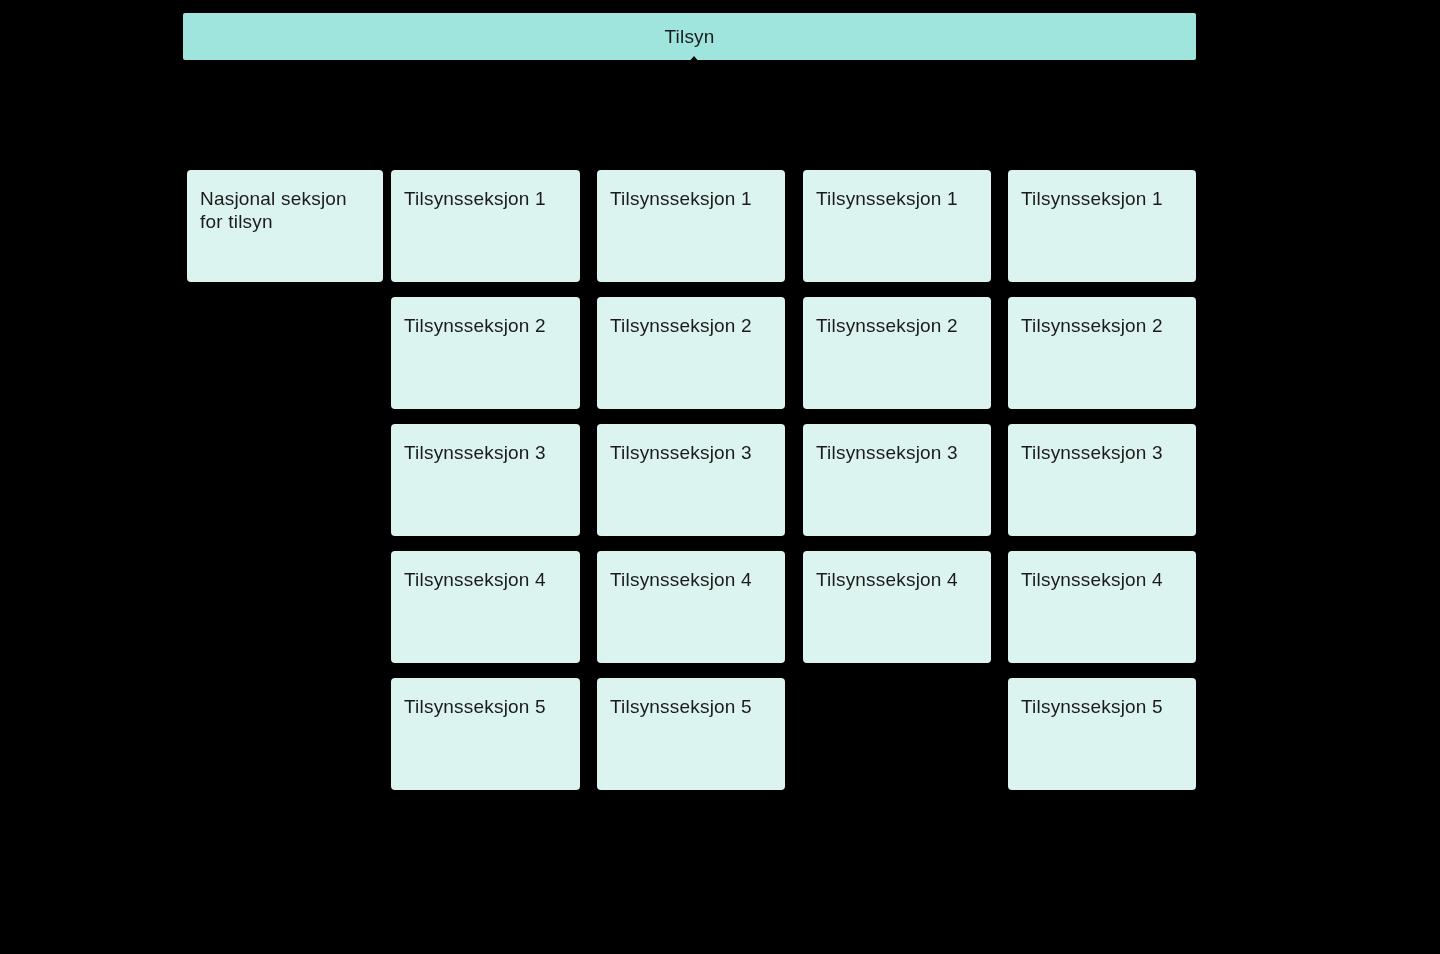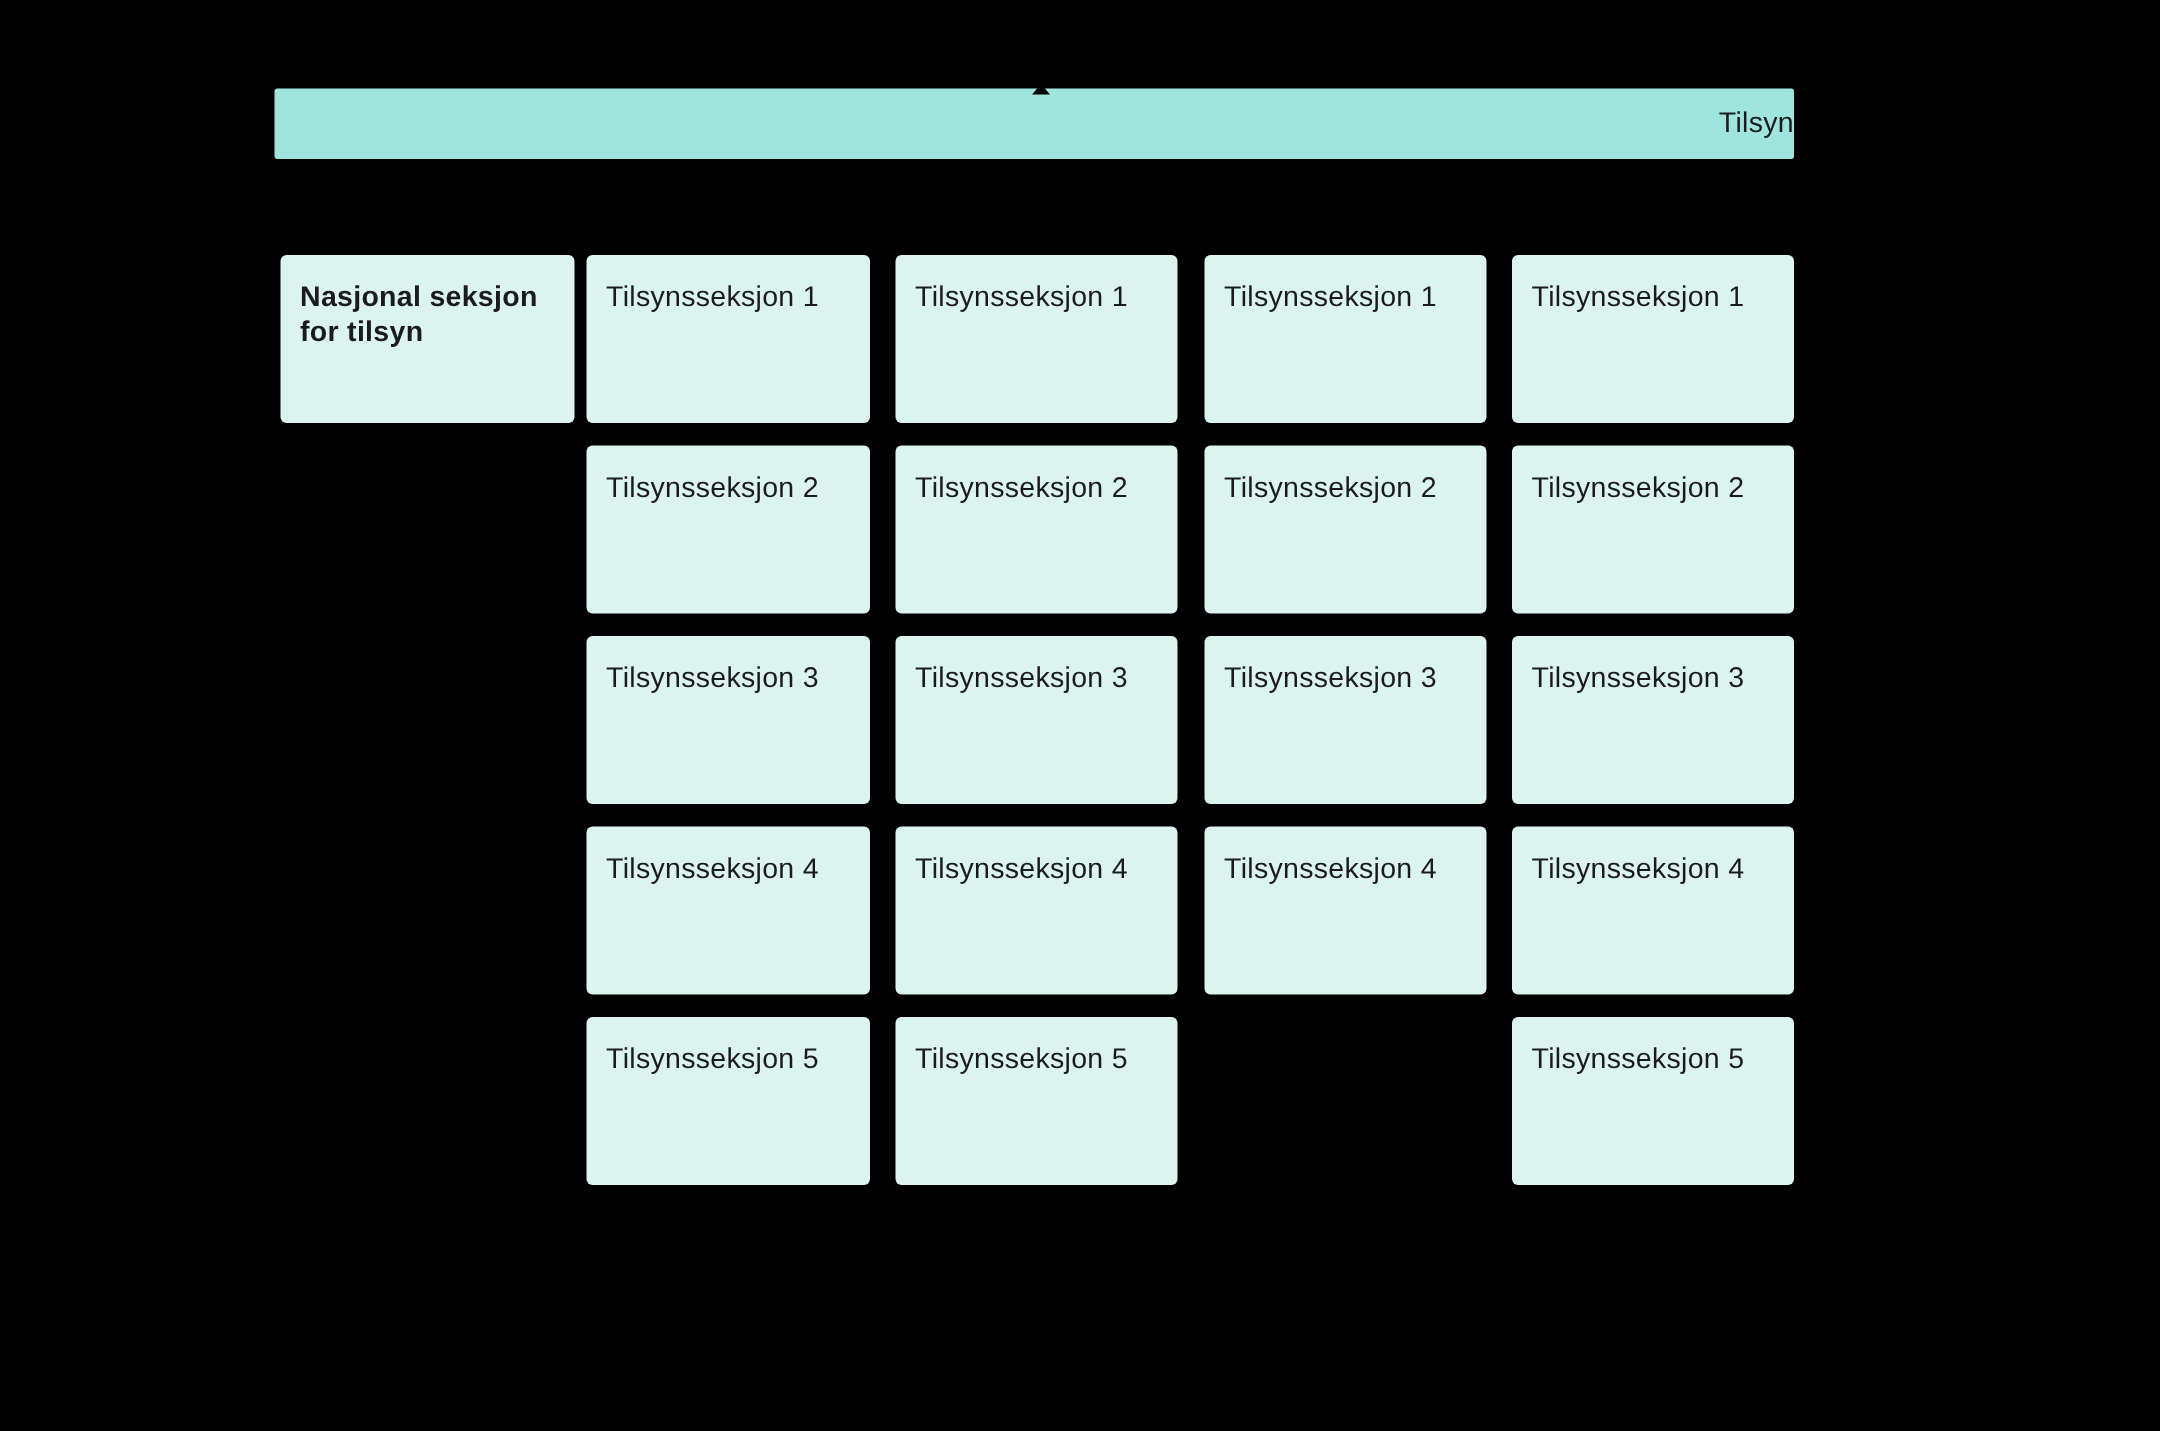--- a/index.html
+++ b/index.html
@@ -18,44 +18,43 @@
   .root-bar {
     position: absolute;
     left: 183px;
     top: 13px;
     width: 1013px;
     height: 47px;
     background: var(--root-bg, #A0E5DD);
     border-radius: 2px;
     display: flex;
     align-items: center;
-    justify-content: flex-end;
+    justify-content: center;
     color: var(--text-color, #1B1B1B);
     font-size: 19px;
     letter-spacing: 0.2px;
-    margin-top: 46px;
   }
   .connector-tip {
     position: absolute;
     left: 688px;
     top: 56px;
     width: 0;
     height: 0;
     border-left: 6px solid transparent;
     border-right: 6px solid transparent;
     border-bottom: 7px solid #000000;
   }
   .col {
     position: absolute;
     top: 170px;
     display: flex;
     flex-direction: column;
     gap: 15px;
   }
-  .col-1 { left: 187px; width: 196px; font-weight: bold; }
+  .col-1 { left: 187px; width: 196px; }
   .col-2 { left: 391px; width: 189px; }
   .col-3 { left: 597px; width: 188px; }
   .col-4 { left: 803px; width: 188px; }
   .col-5 { left: 1008px; width: 188px; }
   .box {
     height: 112px;
     box-sizing: border-box;
     background: var(--box-bg, #DCF4F0);
     border-radius: 4px;
     padding: 17px 12px 0 13px;

